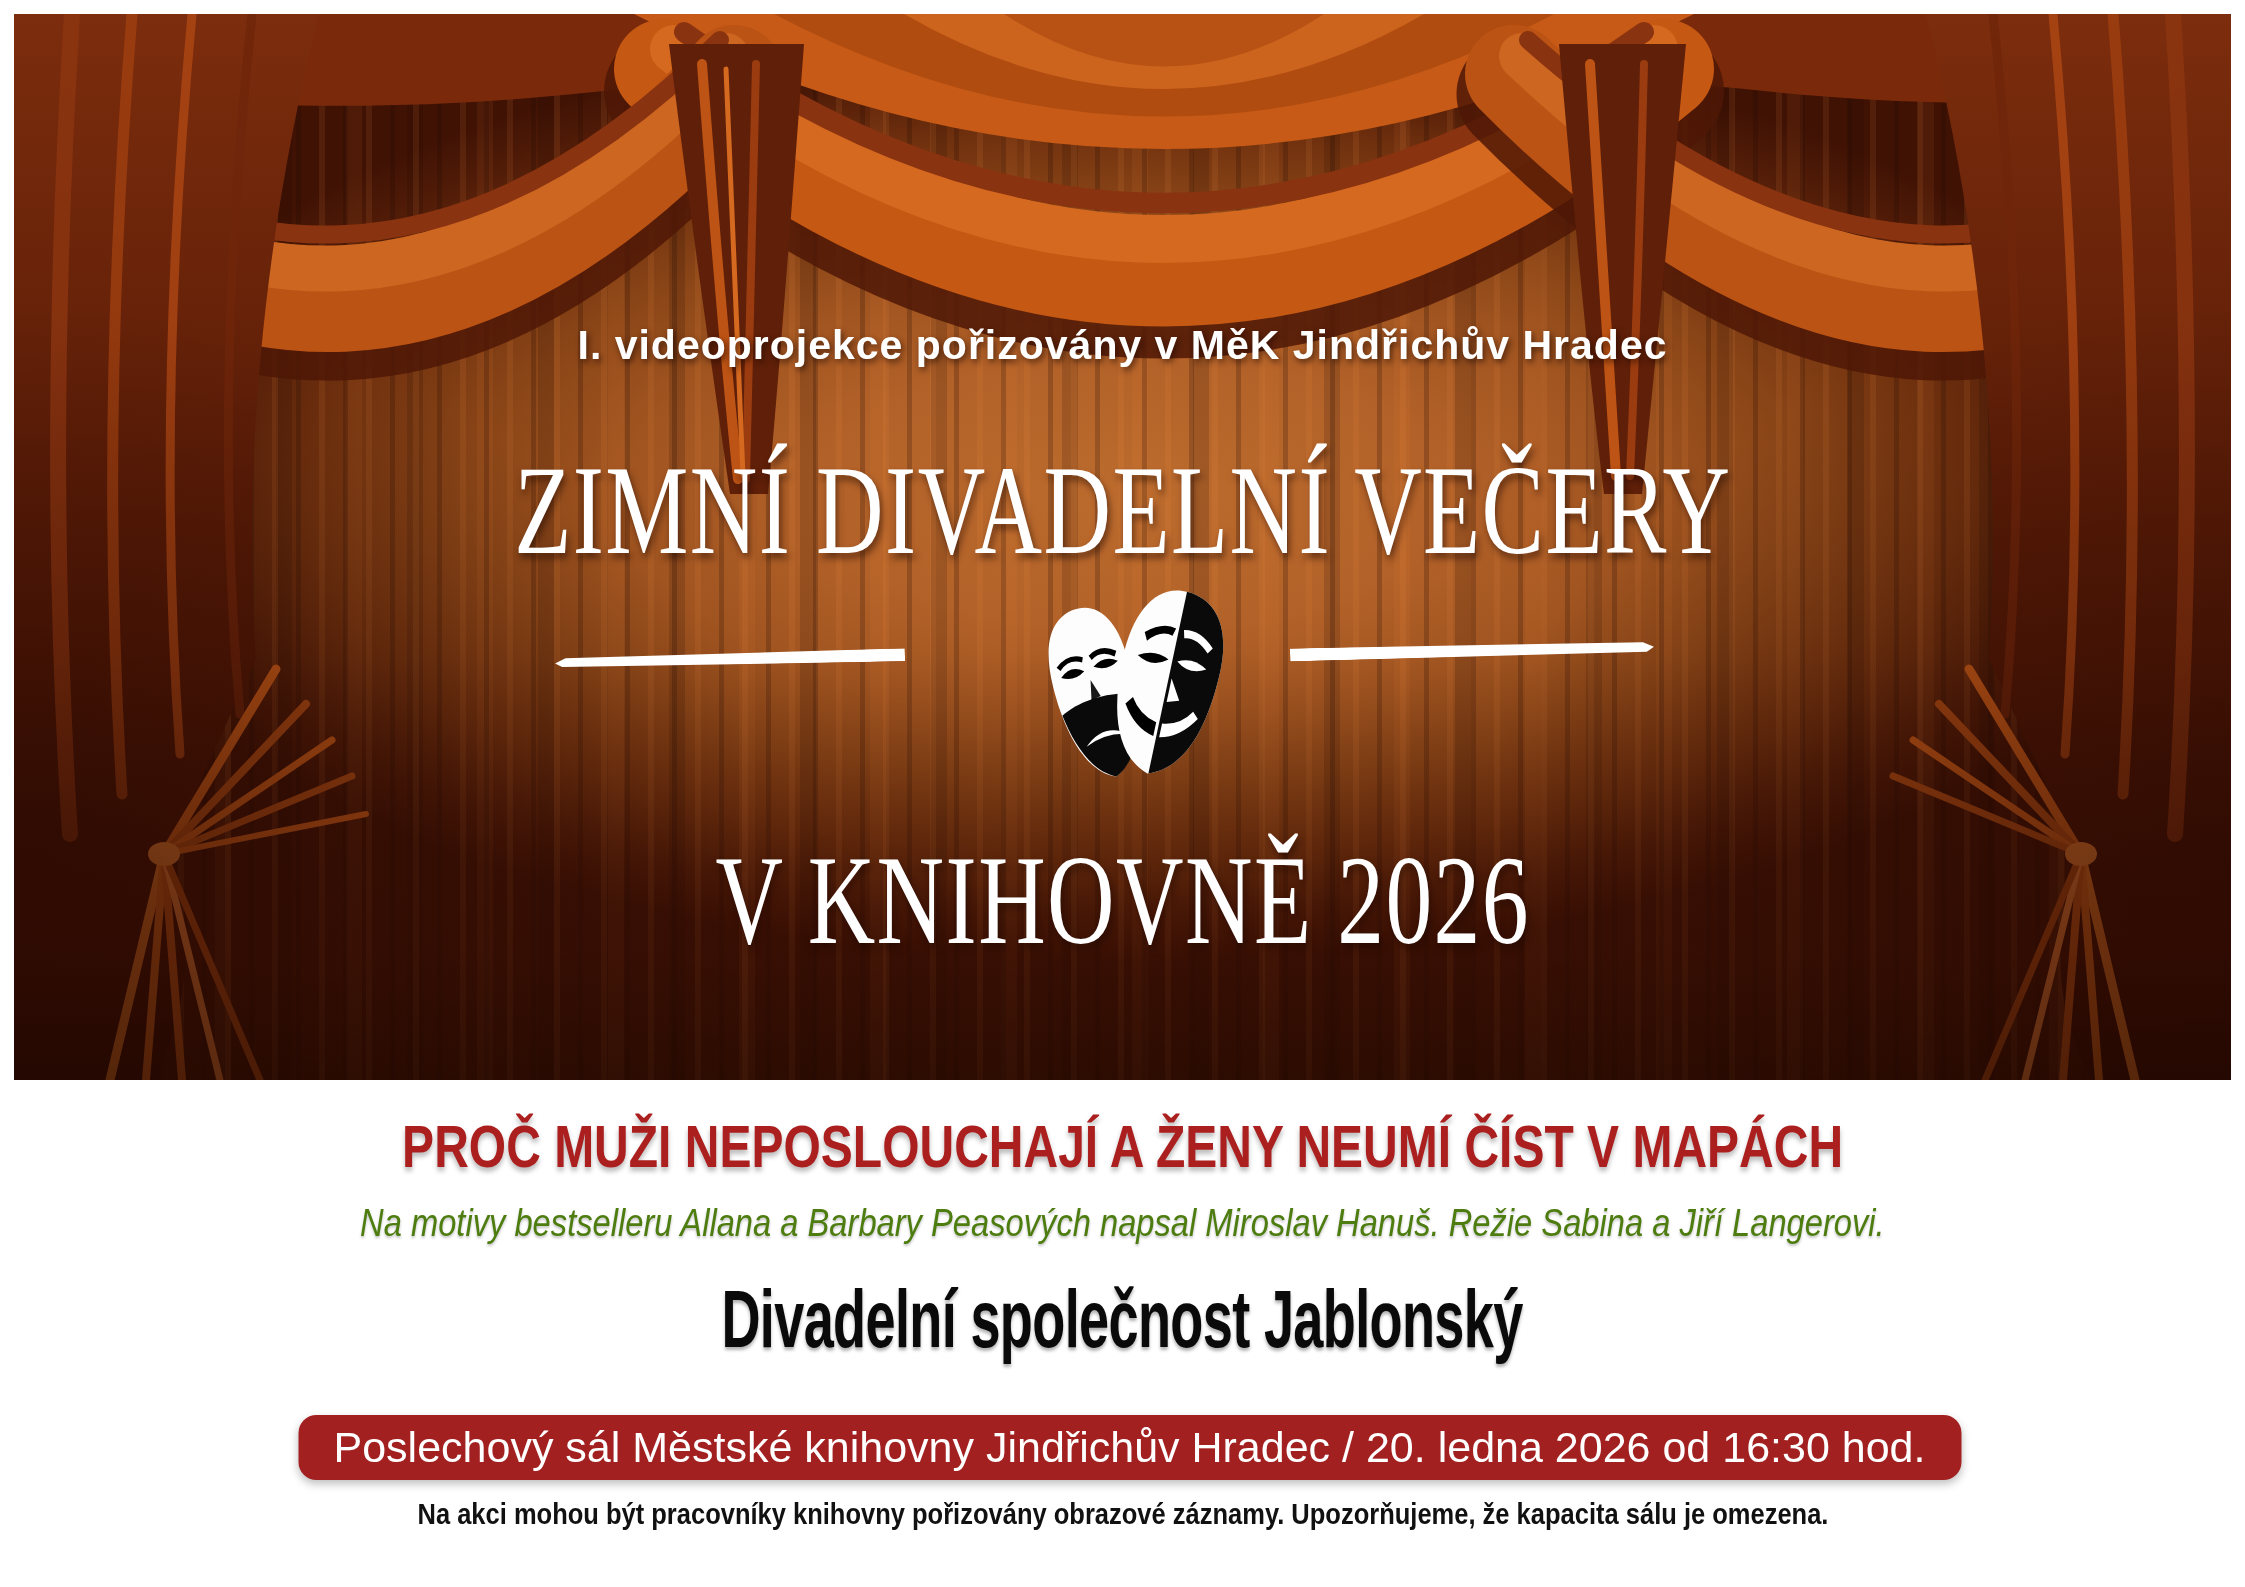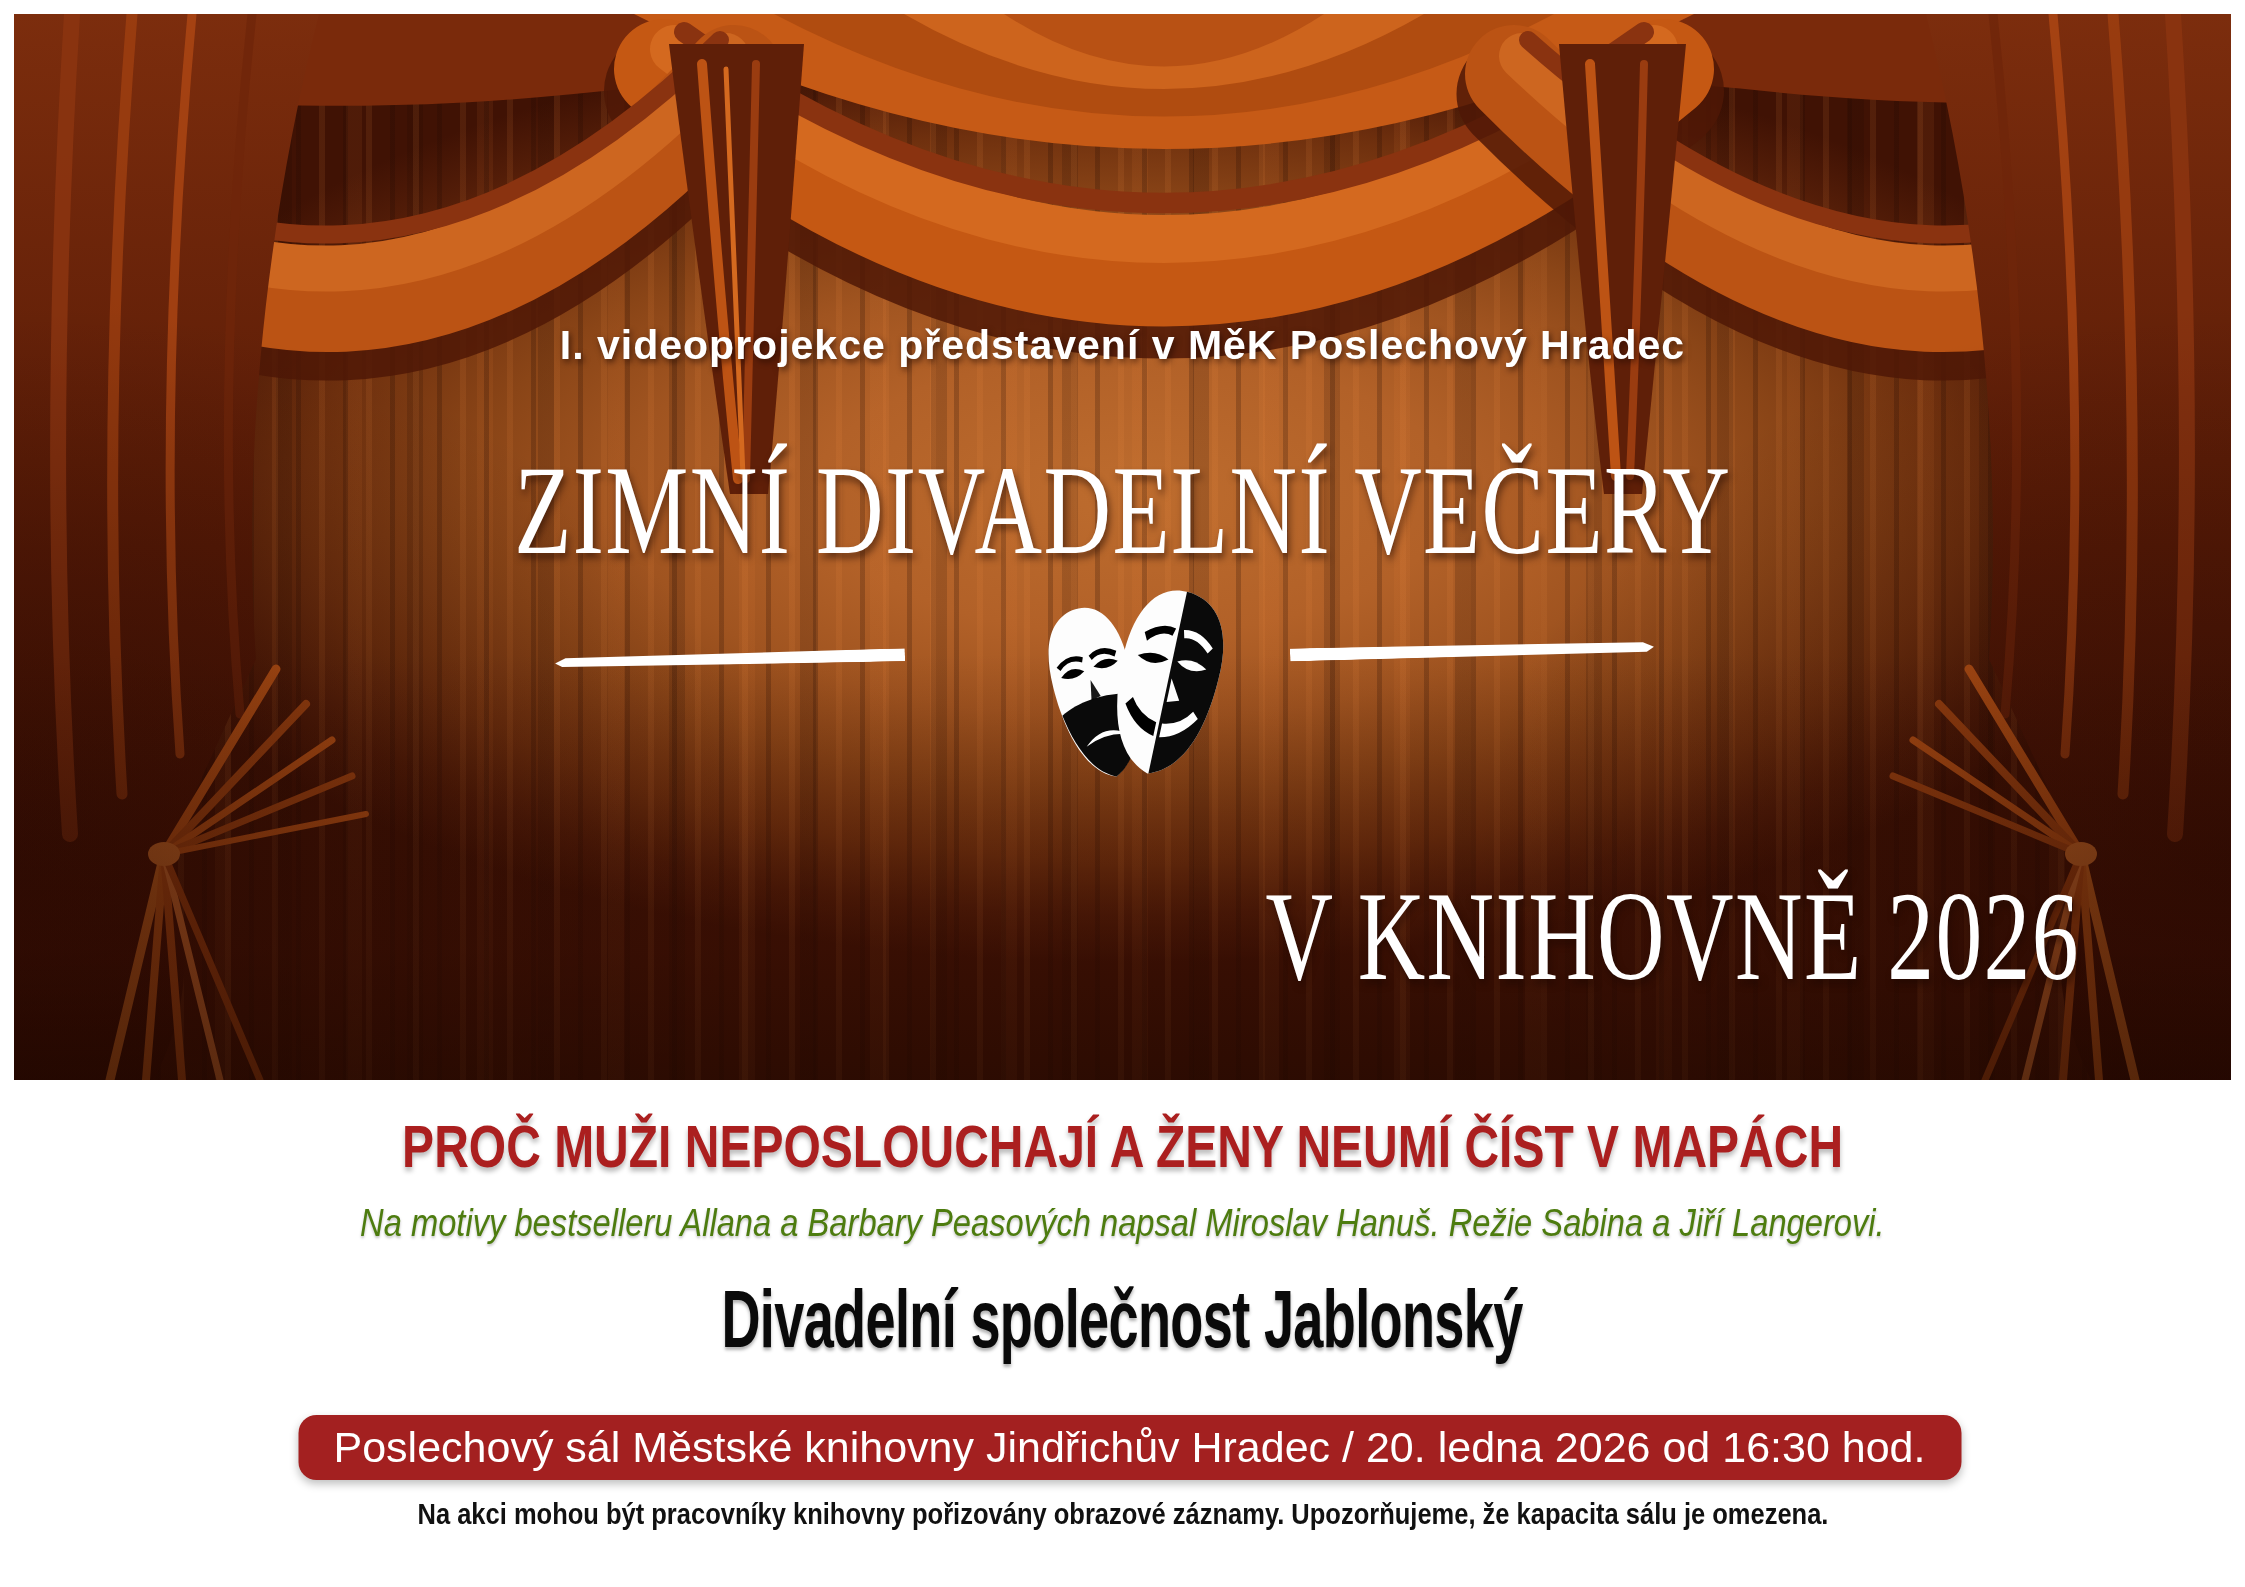--- a/index.html
+++ b/index.html
@@ -24,21 +24,21 @@
       radial-gradient(55% 85% at 0% 80%, rgba(28,5,0,.50), rgba(0,0,0,0) 62%),
       radial-gradient(55% 85% at 100% 80%, rgba(28,5,0,.45), rgba(0,0,0,0) 62%);}
 
   .hero-row{position:absolute;left:0;width:100%;text-align:center;z-index:5;color:#fff;}
   .kicker{top:308px;font-size:41px;font-weight:700;letter-spacing:1px;
           text-shadow:2px 3px 6px rgba(30,8,0,.65);}
   .big-title{font-family:"Liberation Serif",serif;font-weight:400;font-size:128px;line-height:1;
              letter-spacing:2px;text-shadow:3px 5px 9px rgba(30,8,0,.55);white-space:nowrap;}
   .big-title .squeeze{display:inline-block;transform:scaleX(.73);transform-origin:50% 50%;}
   .title1{top:432px;}
-  .title2{top:858px;text-align:right;}
+  .title2{top:822px;}
 
   .divider{position:absolute;z-index:5;background:#fff;height:13px;}
   .divider.left{left:541px;top:638px;width:350px;transform:rotate(-1.2deg);
       clip-path:polygon(0 60%,3% 22%,100% 0,100% 100%,2% 88%);}
   .divider.right{left:1276px;top:630px;width:364px;transform:rotate(-1.4deg);
       clip-path:polygon(0 0,97% 18%,100% 55%,98% 92%,0 100%);}
   .masks{position:absolute;left:1016px;top:560px;width:210px;height:232px;z-index:5;}
 
   
   .row{position:absolute;left:0;width:100%;text-align:center;}
@@ -152,21 +152,21 @@
         <path d="M2067,840 L1879,762" stroke="#a84812" stroke-width="7"></path>
         <path d="M2067,840 L2121,1066" stroke="#d06a20" stroke-width="9"></path>
         <path d="M2067,840 L2085,1066" stroke="#c55c18" stroke-width="8"></path>
         <path d="M2067,840 L2049,1066" stroke="#b85014" stroke-width="8"></path>
         <path d="M2067,840 L2011,1066" stroke="#d97330" stroke-width="7"></path>
         <path d="M2067,840 L1971,1066" stroke="#a64510" stroke-width="7"></path>
       </g>
       <ellipse cx="2067" cy="840" rx="16" ry="12" fill="#d4712a"></ellipse>
     </svg>
 
-    <div class="hero-row kicker">I. videoprojekce představení v MěK Poslechový Hradec</div>
+    <div class="hero-row kicker">I. videoprojekce pořizovány v MěK Jindřichův Hradec</div>
 
     <div class="hero-row big-title title1">
       <span class="squeeze">ZIMNÍ DIVADELNÍ VEČERY</span>
     </div>
 
     <div class="divider left"></div>
     <div class="divider right"></div>
 
     <svg class="masks" viewBox="0 0 210 232">
       <defs>

